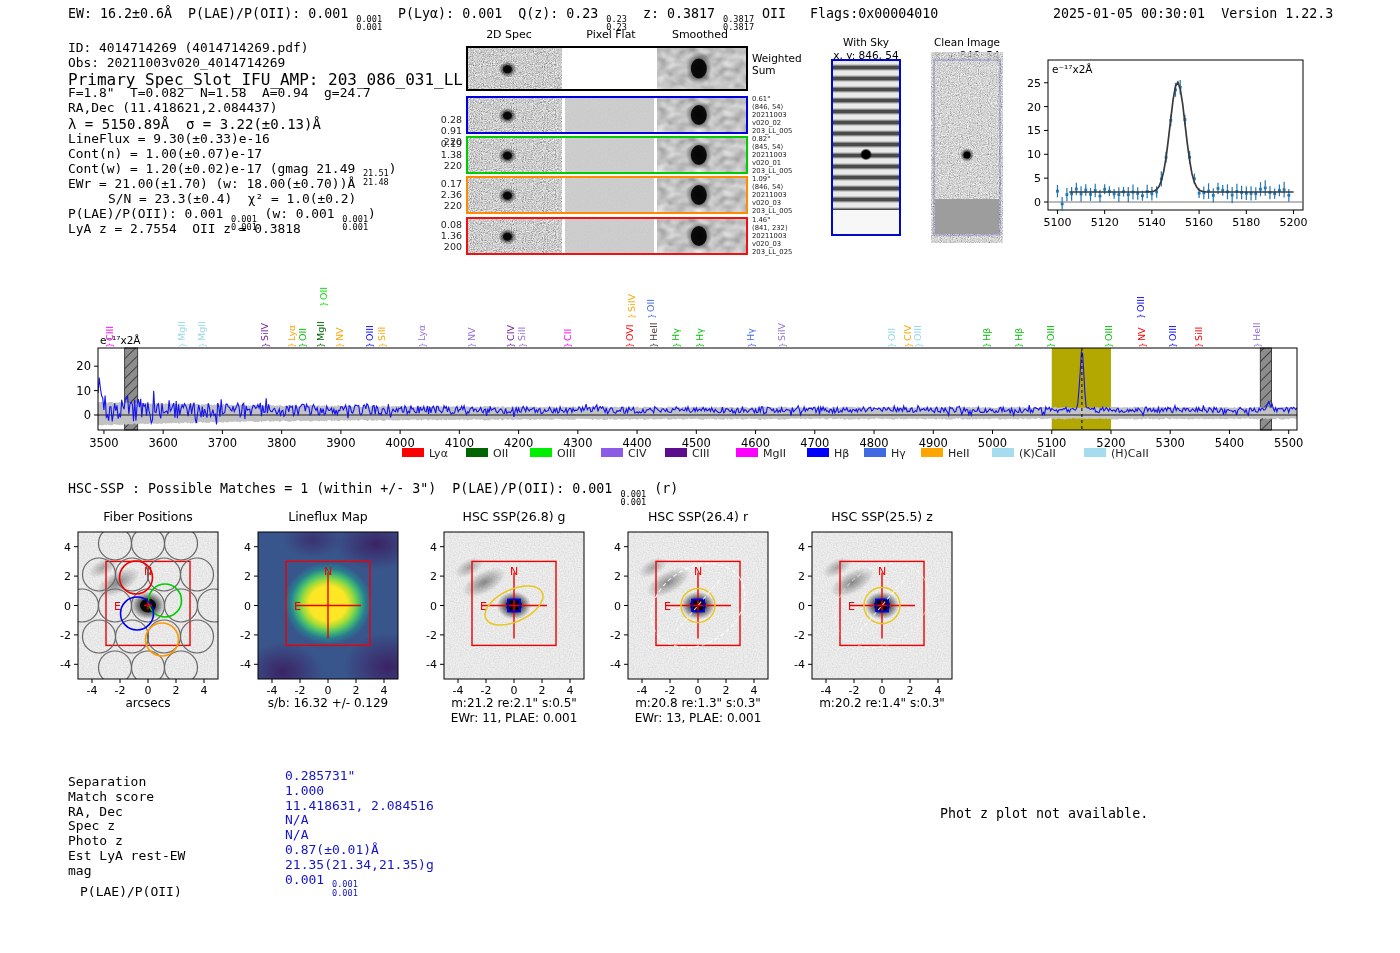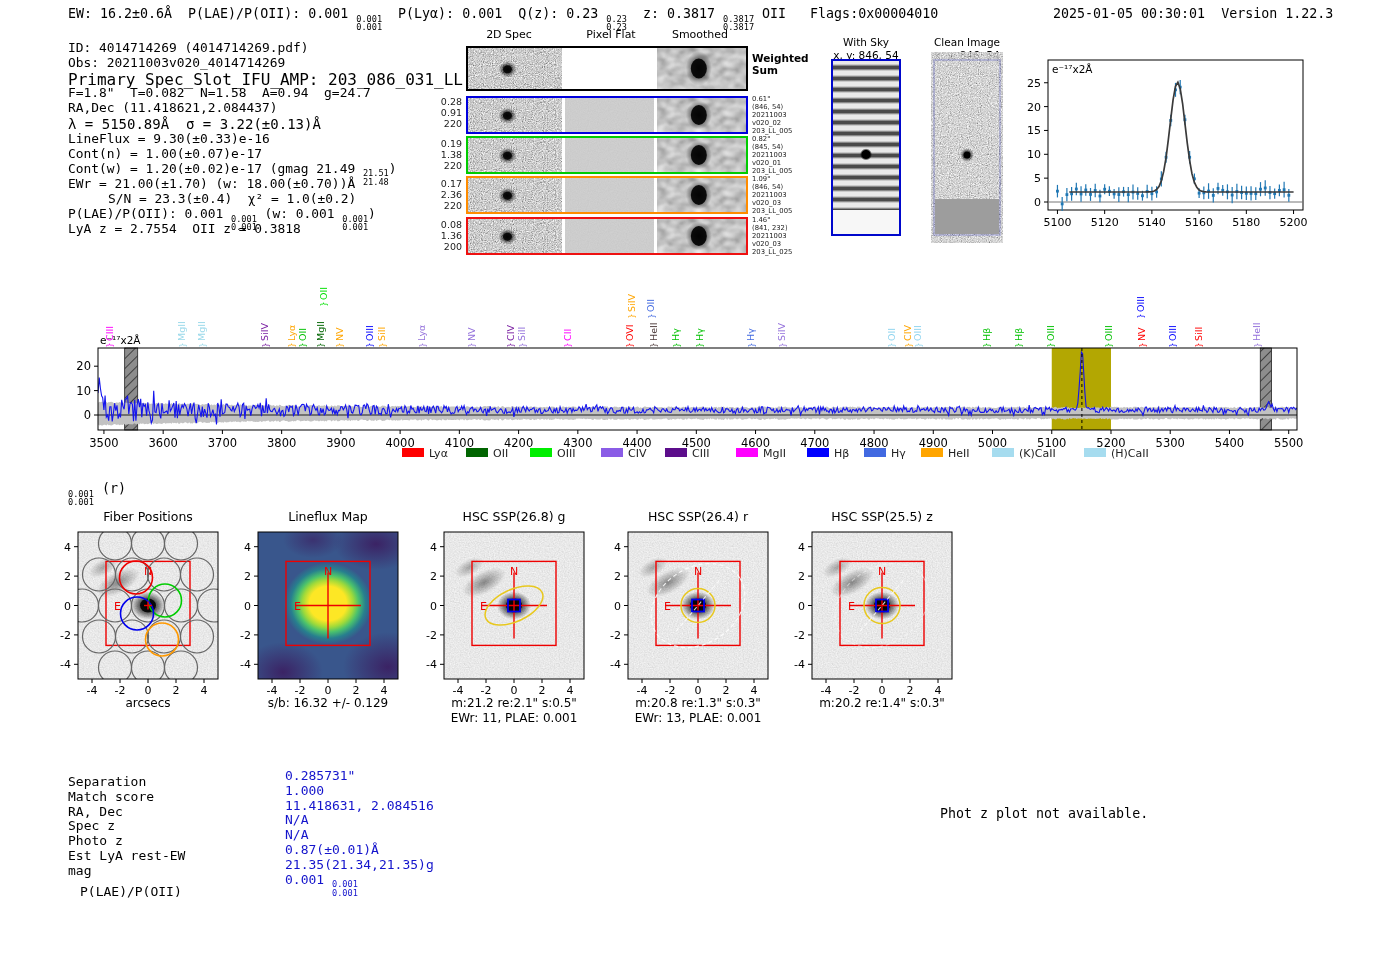--- a/index.html
+++ b/index.html
@@ -159,21 +159,21 @@
           </svg>
         </div>
         <div class="cell">
           <svg width="89" height="34" style="position:static;display:block;overflow:hidden">
             <rect width="89" height="34" fill="#888" filter="url(#fSmooth)"></rect>
             <ellipse cx="41.83" cy="17" rx="13" ry="14.28" fill="url(#gBlob)" opacity="0.8"></ellipse>
             <ellipse cx="41.83" cy="17" rx="8" ry="10" fill="#000" opacity="0.9"></ellipse>
           </svg>
         </div>
       </div>
-      <div class="leftLbl" style="left: 438px; top: 96px; text-align: right;">
+      <div class="leftLbl" style="left: 438px; top: 114px; text-align: right;">
         <div>0.28</div>
         <div>0.91</div>
         <div>220</div>
       </div>
       <div class="rightLbl" style="left: 752px; top: 96px;">
         <div>0.61"</div>
         <div>(846, 54)</div>
         <div>20211003</div>
         <div>v020_02</div>
         <div>203_LL_005</div>
@@ -270,21 +270,21 @@
         <div>1.36</div>
         <div>200</div>
       </div>
       <div class="rightLbl" style="left: 752px; top: 217px;">
         <div>1.46"</div>
         <div>(841, 232)</div>
         <div>20211003</div>
         <div>v020_03</div>
         <div>203_LL_025</div>
       </div>
-      <div class="wsum" style="left: 752px; top: 52px; font-weight: bold;">
+      <div class="wsum" style="left: 752px; top: 52px;">
         <div>Weighted</div>
         <div>Sum</div>
       </div>
     </div>
   <div id="skyPanels">
       <div class="skyTitle" style="left: 866px; top: 36px;">
         <div>With Sky</div>
         <div>x, y: 846, 54</div>
       </div>
       <div class="skyPanel" style="left: 831px; top: 59px; width: 70px; height: 177px; background: radial-gradient(7px at 50% 54%, rgb(0, 0, 0) 0px, rgb(0, 0, 0) 4px, rgba(0, 0, 0, 0) 6px), linear-gradient(rgb(247, 247, 247), rgb(247, 247, 247)) left bottom / 100% 24px no-repeat, repeating-linear-gradient(rgb(233, 233, 233) 0px, rgb(233, 233, 233) 3px, rgb(74, 74, 74) 5.5px, rgb(74, 74, 74) 7.5px, rgb(233, 233, 233) 10px, rgb(233, 233, 233) 11px);"></div>
@@ -588,21 +588,21 @@
         <text x="891" y="191.5" font-size="11" fill="#222">Hγ</text>
         <rect x="921" y="183" width="22" height="9" fill="#ffa500"></rect>
         <text x="948" y="191.5" font-size="11" fill="#222">HeII</text>
         <rect x="992" y="183" width="22" height="9" fill="#a6dcef"></rect>
         <text x="1019" y="191.5" font-size="11" fill="#222">(K)CaII</text>
         <rect x="1084" y="183" width="22" height="9" fill="#a6dcef"></rect>
         <text x="1111" y="191.5" font-size="11" fill="#222">(H)CaII</text>
       </g>
     </svg>
 
-  <div id="hscLine" class="line" style="left:68px;top:481px;"><span class="frac"><div>0.001</div><div>0.001</div></span><span> (r)</span></div>
+  <div id="hscLine" class="line" style="left:68px;top:481px;"><span>HSC-SSP : Possible Matches = 1 (within +/- 3")  P(LAE)/P(OII): 0.001 </span><span class="frac"><div>0.001</div><div>0.001</div></span><span> (r)</span></div>
 
   <div id="panelsRow">
       <svg width="190" height="225" style="left: 42px; top: 505px;">
         <text x="106" y="16" text-anchor="middle" font-size="12.5" fill="#000">Fiber Positions</text>
         <clipPath id="pc0">
           <rect x="36" y="27" width="140" height="147"></rect>
         </clipPath>
         <g clip-path="url(#pc0)">
           <rect x="36" y="27" width="140" height="147" fill="#ddd" filter="url(#fLight)"></rect>
           <ellipse cx="76" cy="77.5" rx="24" ry="11" fill="url(#gFaint)" transform="rotate(-28 76 77.5)"></ellipse>

